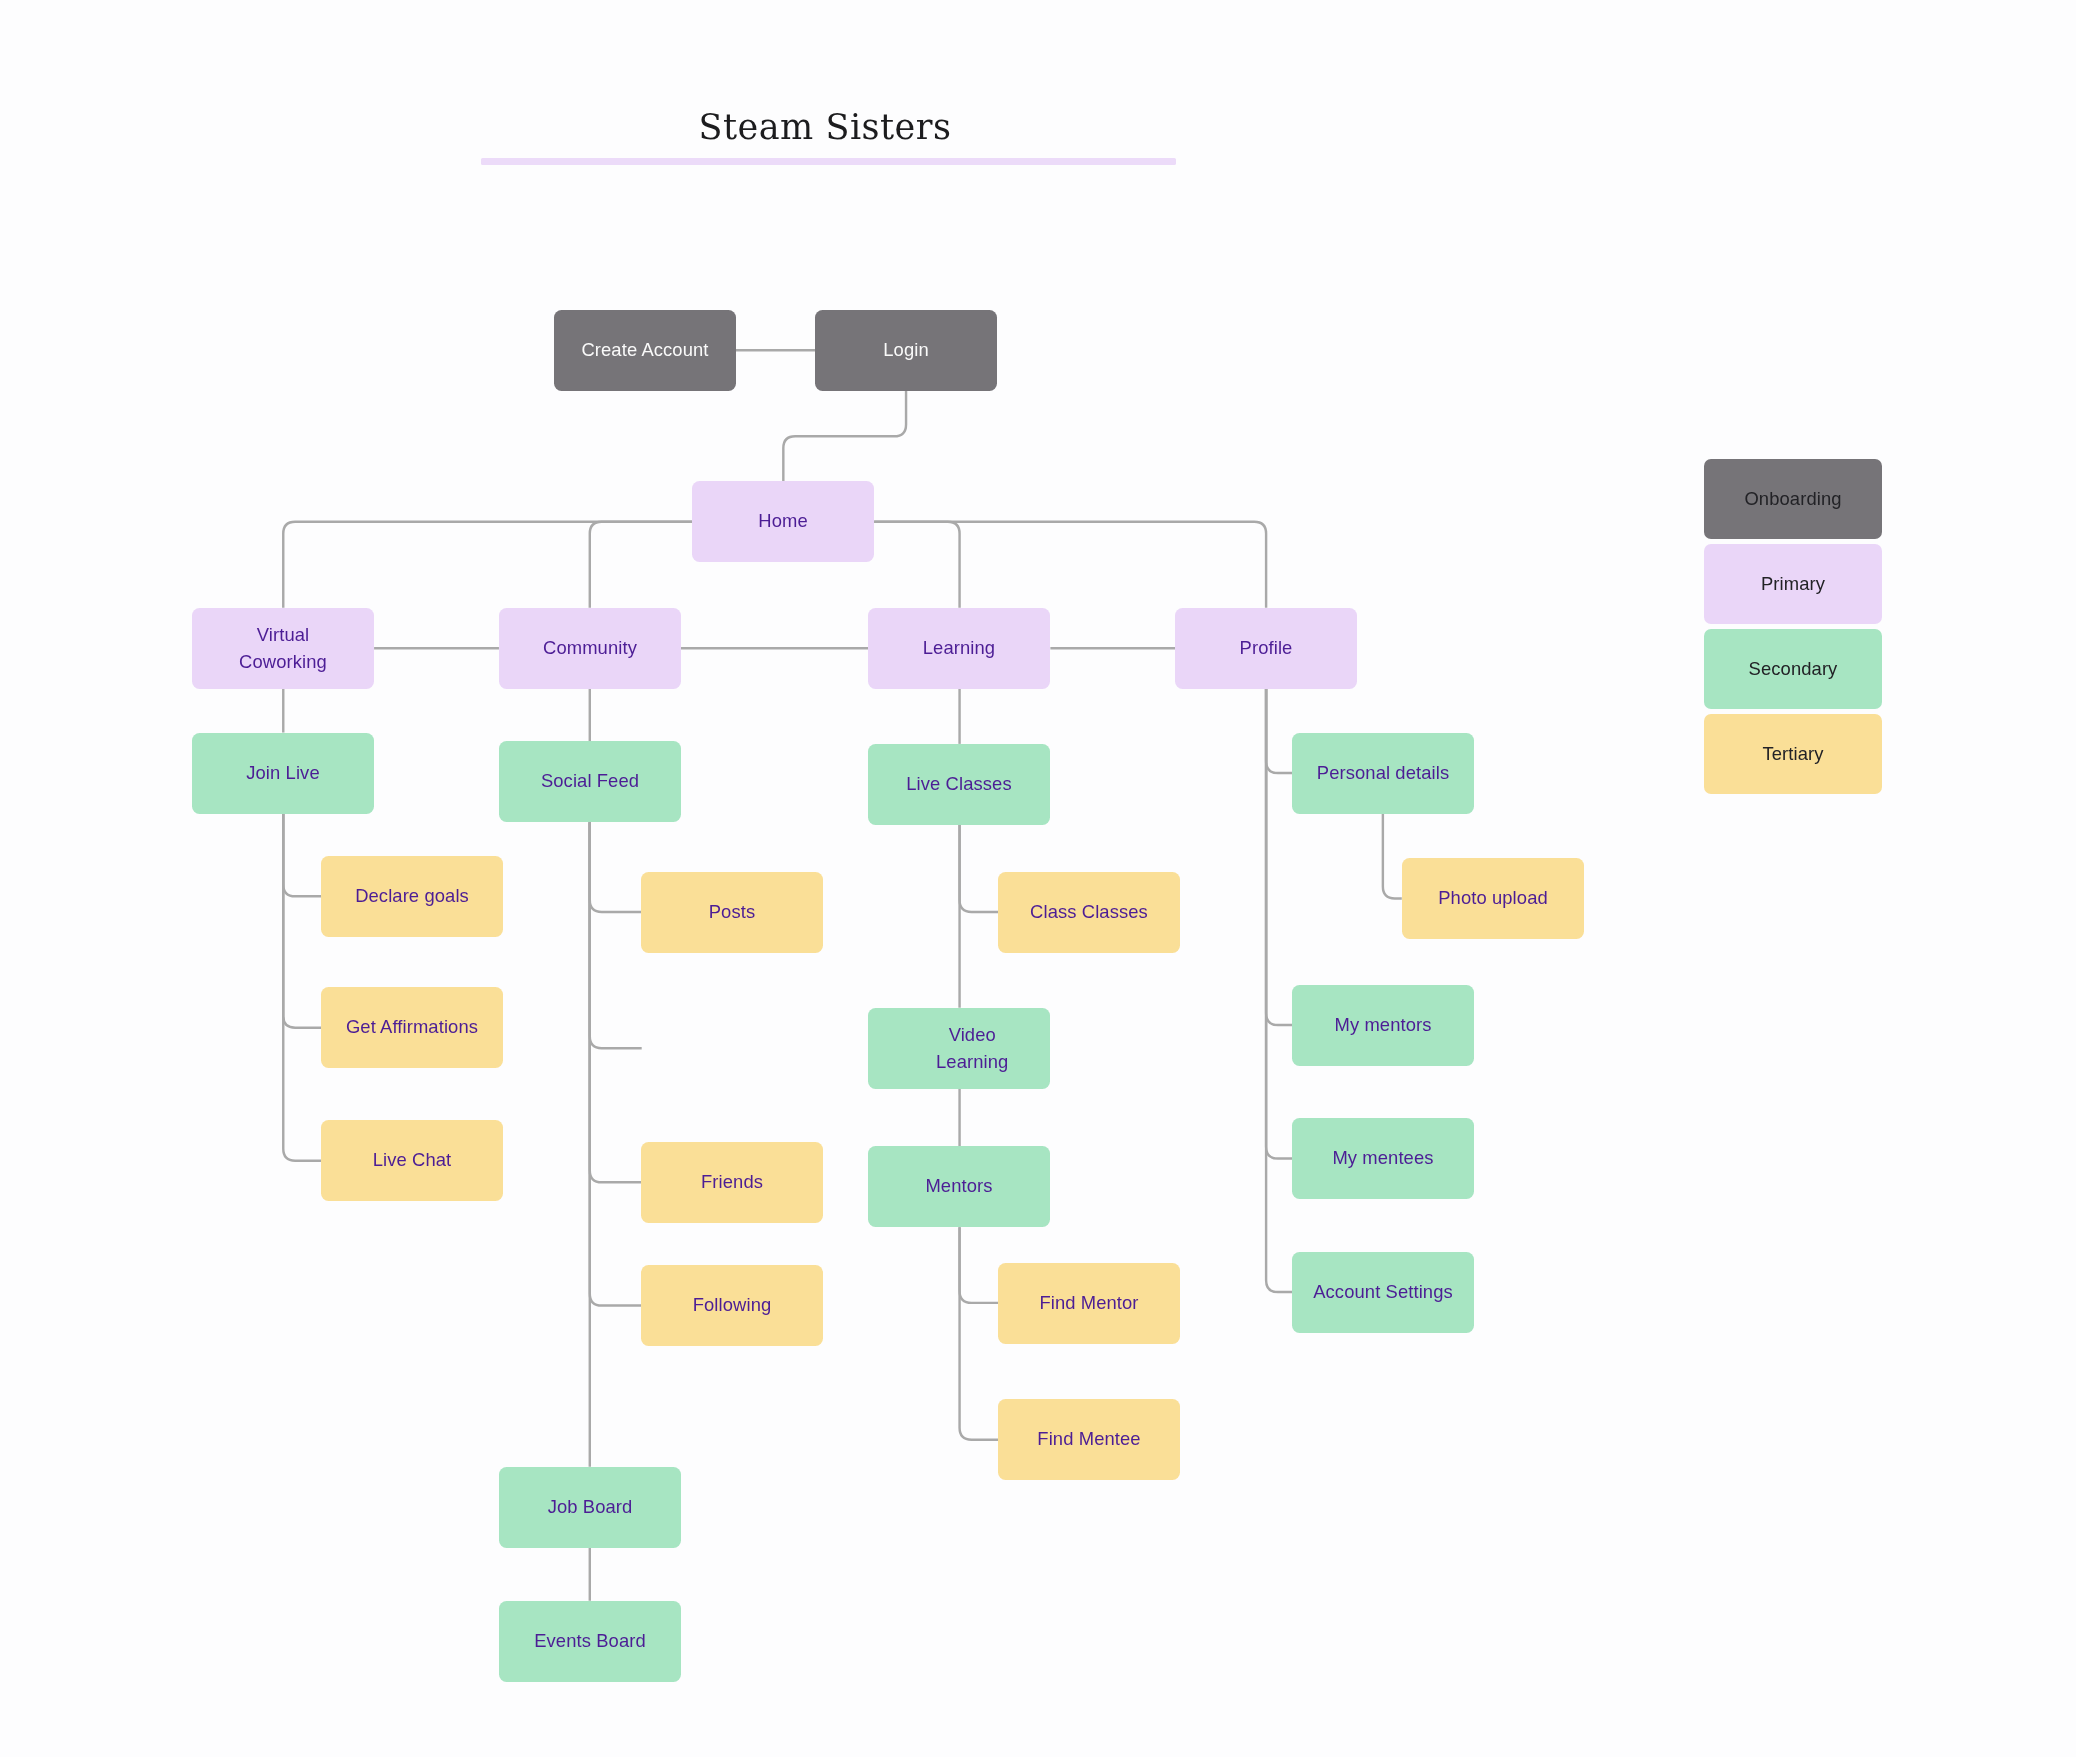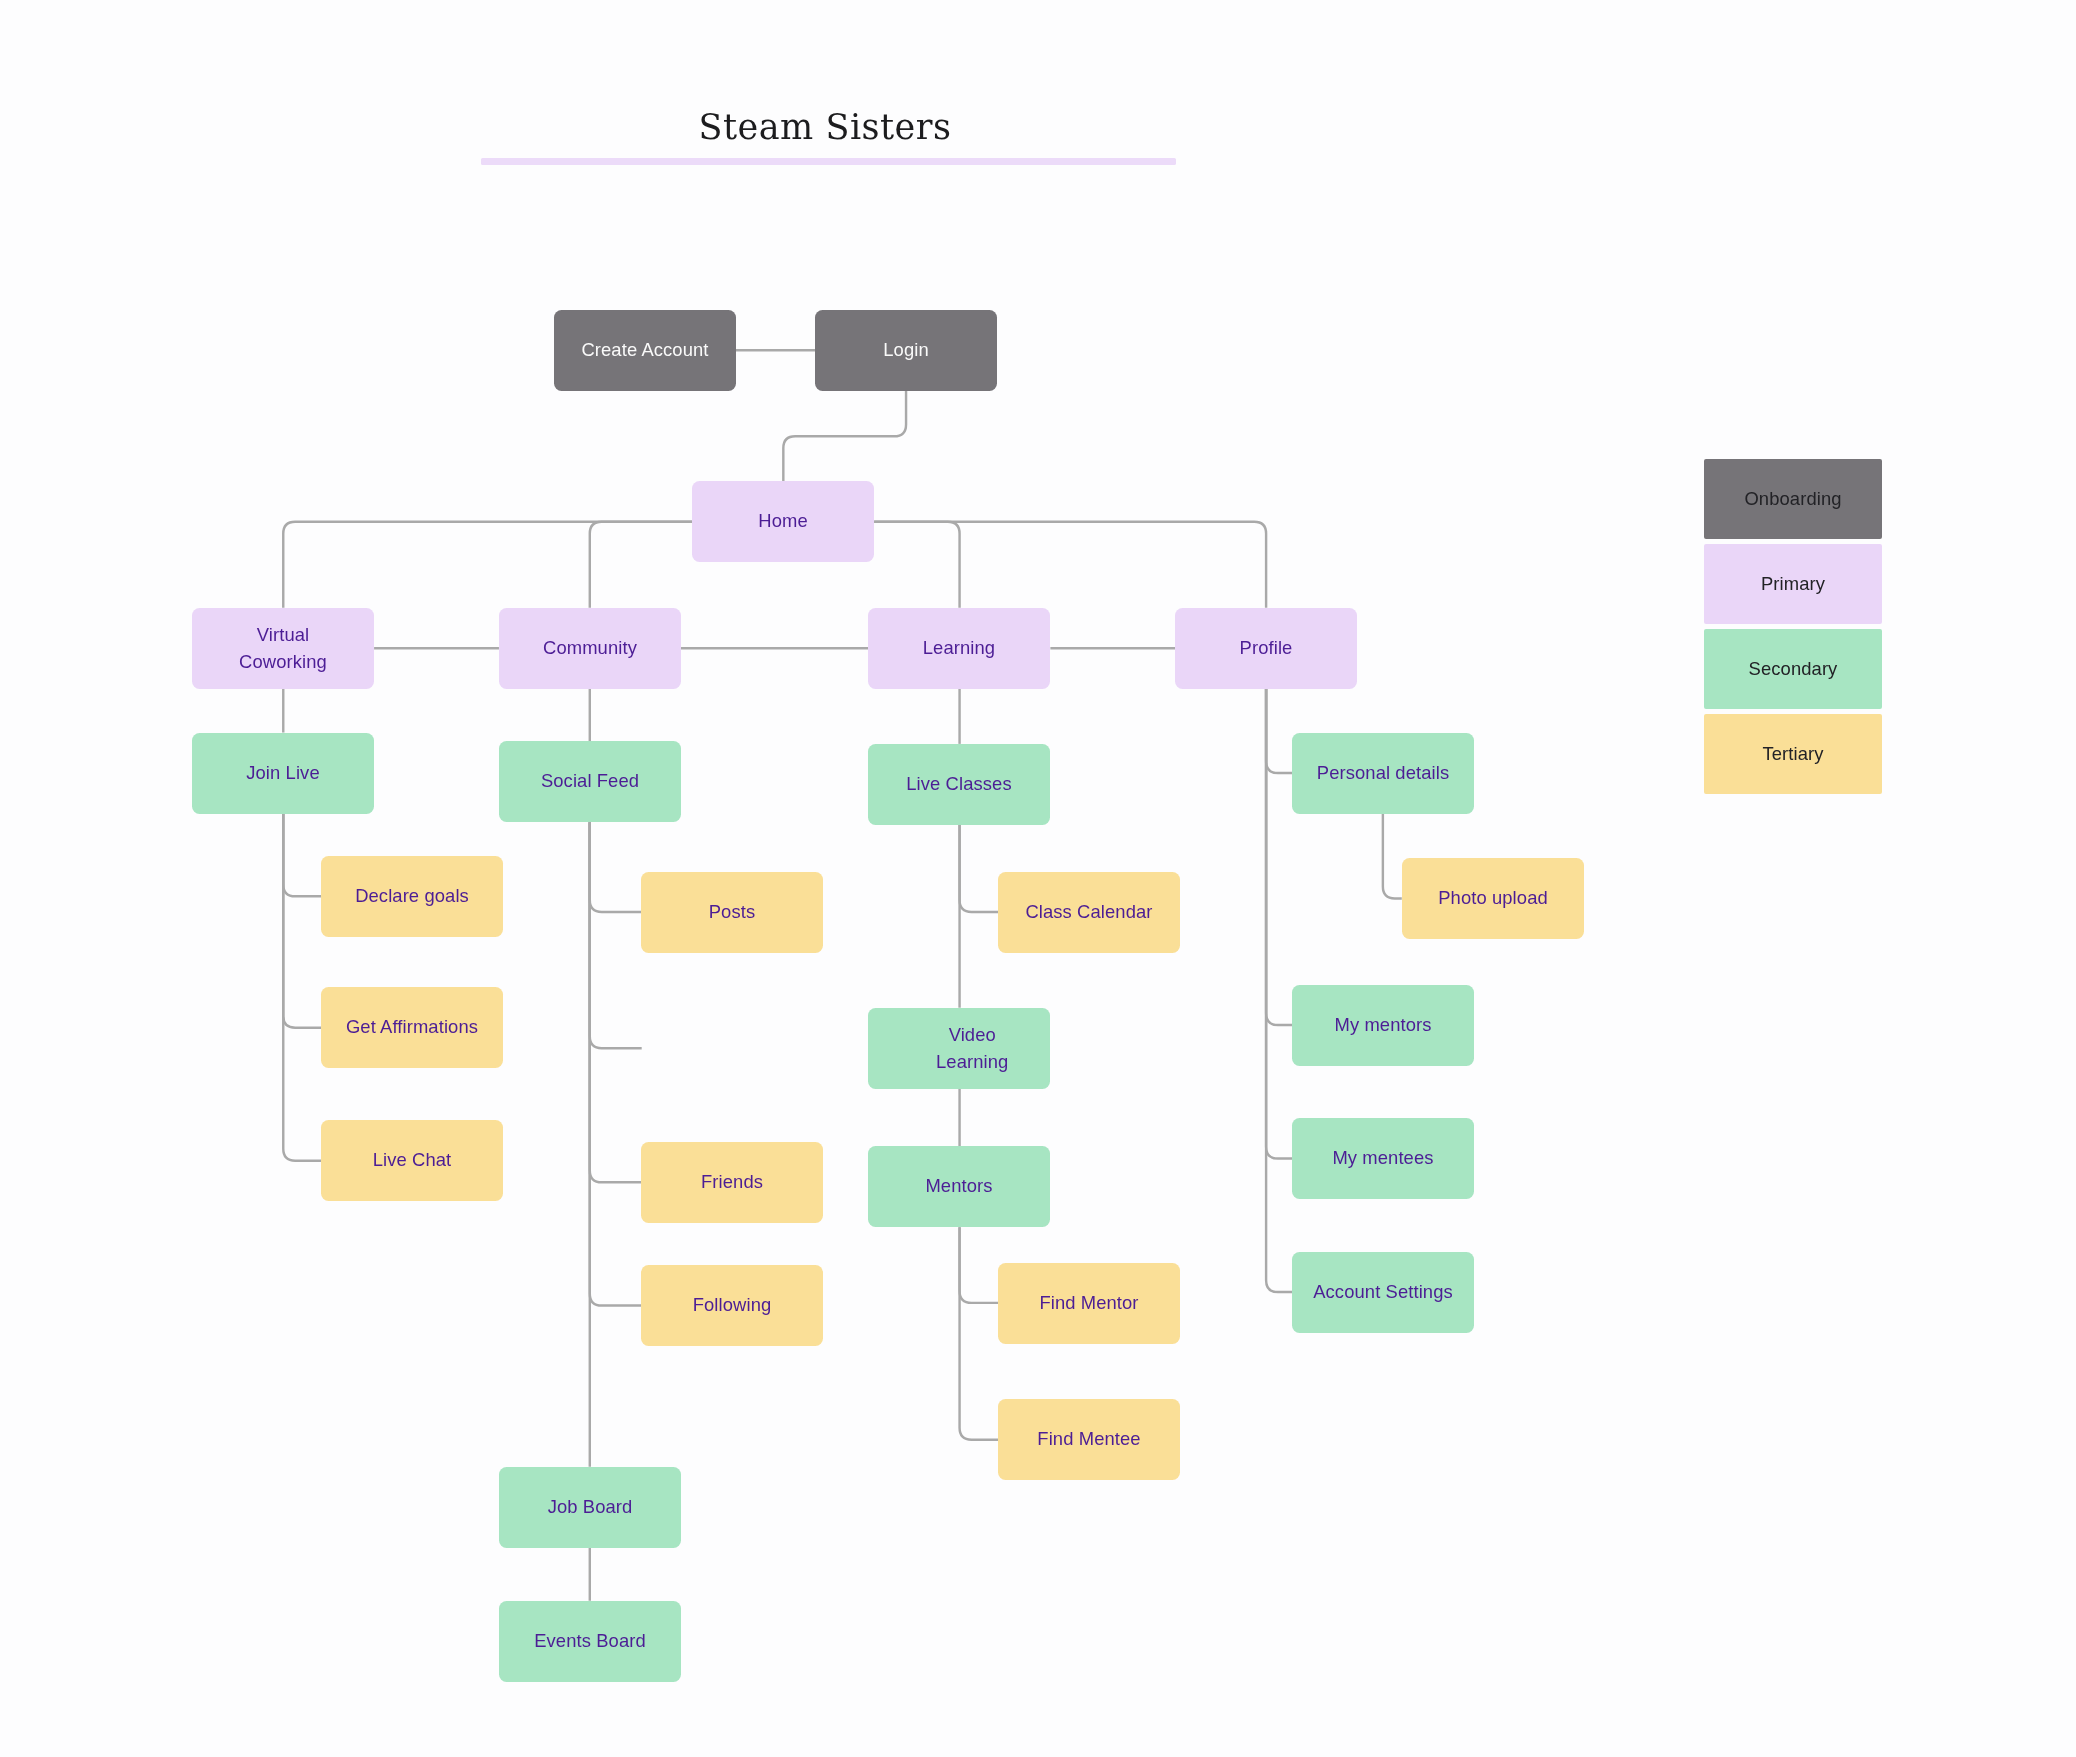--- a/index.html
+++ b/index.html
@@ -29,21 +29,21 @@
     text-align:center;padding:3.2px 20.5px;
     font-size:18.4px;font-weight:500;color:#4c1d95;
     line-height:1.45;letter-spacing:0.1px;
   }
   .gray{background:#767478;color:#FAFAFA;}
   .purple{background:#EAD6F8;}
   .green{background:#A7E5C2;}
   .yellow{background:#FADF97;}
   .legend-chip{
     position:absolute;left:1704px;width:178px;height:80px;
-    border-radius:2px;box-sizing:border-box;
+    border-radius:7px;box-sizing:border-box;
     display:flex;align-items:center;justify-content:center;
     font-size:18.4px;font-weight:500;color:#222226;letter-spacing:0.1px;
   }
 </style>
 </head>
 <body>
 
 <div id="canvas">
 
   <h1 class="page-title">Steam Sisters</h1>
@@ -99,21 +99,21 @@
   <div class="node green" style="left:868px;top:1008px;padding-left:47px;">Video Learning</div>
   <div class="node green" style="left:1292px;top:985px;">My mentors</div>
   <div class="node green" style="left:868px;top:1146px;">Mentors</div>
   <div class="node green" style="left:1292px;top:1118px;">My mentees</div>
   <div class="node green" style="left:1292px;top:1252px;">Account Settings</div>
   <div class="node green" style="left:499px;top:1467px;">Job Board</div>
   <div class="node green" style="left:499px;top:1601px;">Events Board</div>
 
   <div class="node yellow" style="left:321px;top:856px;">Declare goals</div>
   <div class="node yellow" style="left:641px;top:872px;">Posts</div>
-  <div class="node yellow" style="left:998px;top:872px;">Class Calendar</div>
+  <div class="node yellow" style="left:998px;top:872px;">Class Classes</div>
   <div class="node yellow" style="left:1402px;top:858px;">Photo upload</div>
   <div class="node yellow" style="left:321px;top:987px;">Get Affirmations</div>
   <div class="node yellow" style="left:321px;top:1120px;">Live Chat</div>
   <div class="node yellow" style="left:641px;top:1142px;">Friends</div>
   <div class="node yellow" style="left:641px;top:1265px;">Following</div>
   <div class="node yellow" style="left:998px;top:1263px;">Find Mentor</div>
   <div class="node yellow" style="left:998px;top:1399px;">Find Mentee</div>
 
   <div class="legend-chip gray" style="top:459px;">Onboarding</div>
   <div class="legend-chip purple" style="top:544px;">Primary</div>

